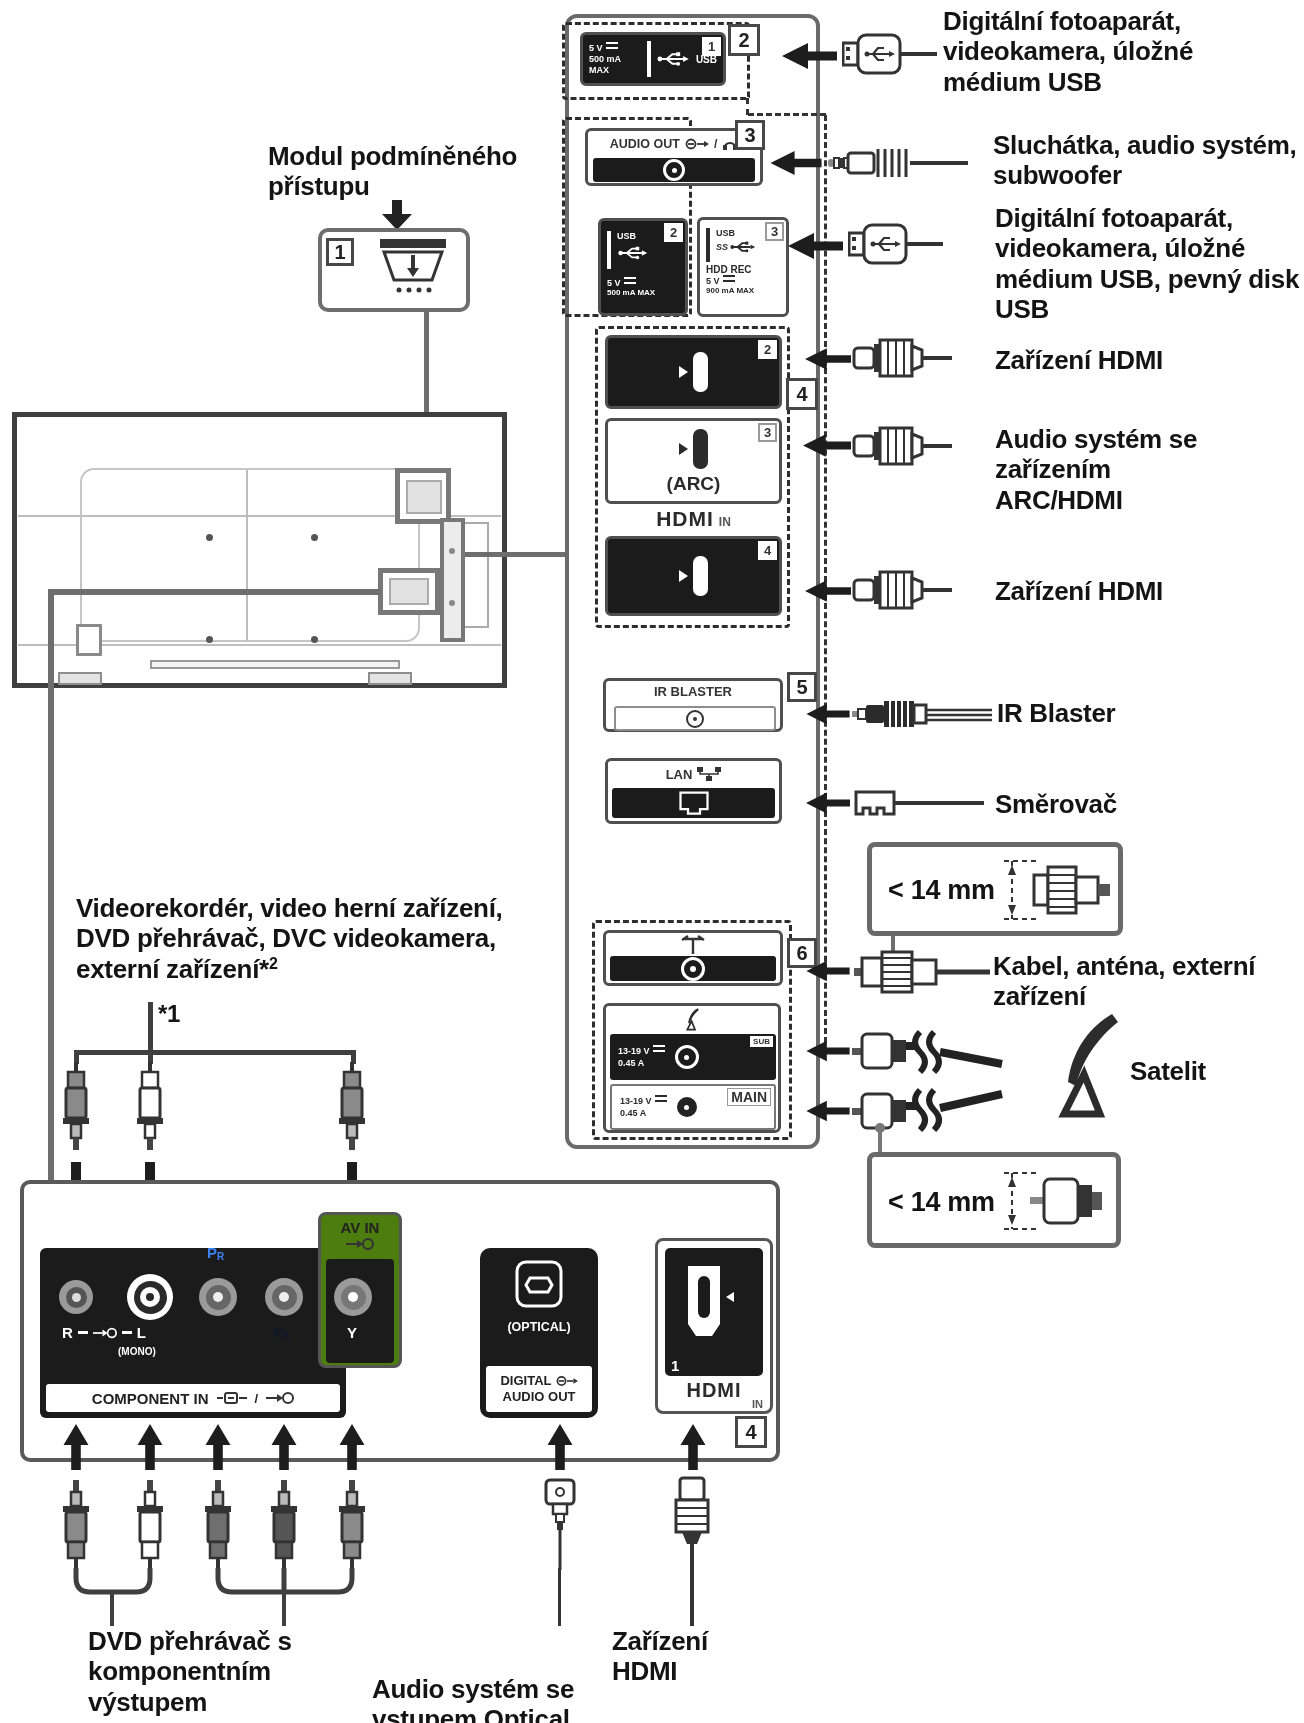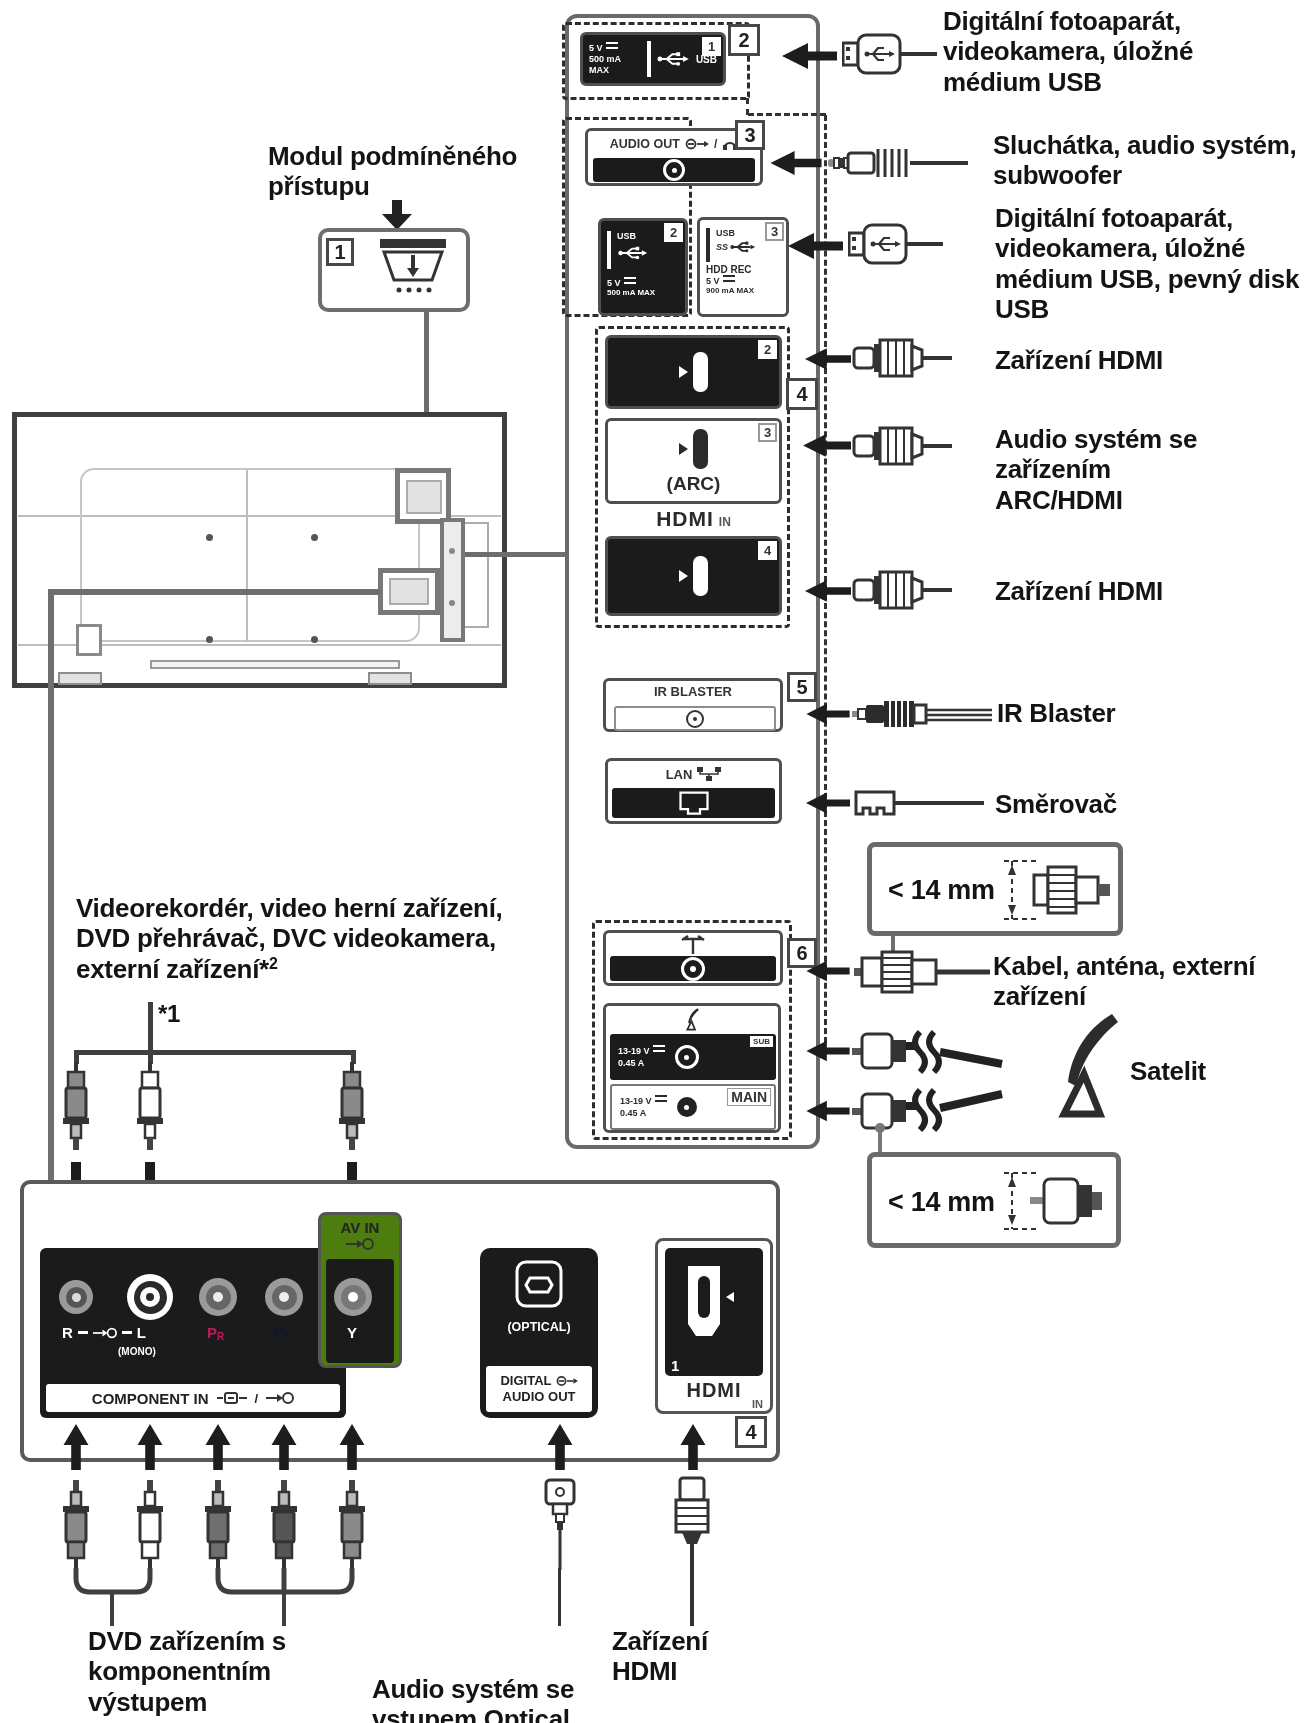--- a/index.html
+++ b/index.html
@@ -588,21 +588,21 @@
     <span style="display:inline-block;width:10px;height:3px;background:#fff;"></span>
     <svg width="24" height="14" viewBox="0 0 28 14">
         <line x1="0" y1="7" x2="11" y2="7" stroke="#fff" stroke-width="2"></line>
         <polygon points="11,3 17,7 11,11" fill="#fff"></polygon>
         <circle cx="22" cy="7" r="5" fill="none" stroke="#fff" stroke-width="2"></circle>
       </svg>
     <span style="display:inline-block;width:10px;height:3px;background:#fff;"></span>
     <span class="pt" style="font-size:15px;">L</span>
   </div>
   <div class="p" style="left:118px;top:1346px;font-size:10px;font-weight:700;color:#fff;">(MONO)</div>
-  <div class="p" style="left:207px;top:1324px;color:#be185d;"><span class="pt" style="font-size:15px;">P</span><span class="sub">R</span></div>
+  <div class="p" style="left:207px;top:1244px;color:#3b82f6;"><span class="pt" style="font-size:15px;">P</span><span class="sub">R</span></div>
   <div class="p" style="left:273px;top:1324px;color:#0f172a;"><span class="pt" style="font-size:15px;">P</span><span class="sub">B</span></div>
   <div class="p" style="left:347px;top:1324px;color:#fff;font-size:15px;font-weight:700;">Y</div>
 
   <div class="p" style="left:46px;top:1384px;width:294px;height:28px;background:#fff;border-radius:3px;display:flex;align-items:center;justify-content:center;gap:8px;">
     <span style="font-size:15px;font-weight:700;color:#222;">COMPONENT IN</span>
     <svg width="30" height="12" viewBox="0 0 30 12">
         <line x1="0" y1="6" x2="6" y2="6" stroke="#333" stroke-width="2"></line>
         <rect x="8" y="1" width="12" height="10" rx="2" fill="none" stroke="#333" stroke-width="2"></rect>
         <line x1="11" y1="6" x2="17" y2="6" stroke="#333" stroke-width="2"></line>
         <line x1="22" y1="6" x2="30" y2="6" stroke="#333" stroke-width="2"></line>
@@ -738,21 +738,21 @@
       <path d="M18,0 V10 Q18,24 32,24 H78 Q92,24 92,10 V0" fill="none" stroke="#3f3f3f" stroke-width="5"></path>
     </svg>
   <div class="line" style="left:110px;top:1590px;width:4px;height:36px;background:#3f3f3f;"></div>
   <svg class="p" style="left:200px;top:1568px;" width="170" height="30" viewBox="0 0 170 30">
       <path d="M18,0 V10 Q18,24 32,24 H138 Q152,24 152,10 V0 M84,0 V24" fill="none" stroke="#3f3f3f" stroke-width="5"></path>
     </svg>
   <div class="line" style="left:282px;top:1590px;width:4px;height:36px;background:#3f3f3f;"></div>
   <div class="line" style="left:558px;top:1568px;width:3px;height:58px;background:#333;"></div>
   <div class="line" style="left:690px;top:1568px;width:4px;height:58px;background:#333;"></div>
 
-  <div class="t" style="left:88px;top:1626px;">DVD zařízením s
+  <div class="t" style="left:88px;top:1626px;">DVD přehrávač s
 komponentním
 výstupem</div>
   <div class="t" style="left:372px;top:1626px;margin-top:48px;">Audio systém se
 vstupem Optical
 Audio</div>
   <div class="t" style="left:612px;top:1626px;">Zařízení
 HDMI</div>
 
 </div>
 

